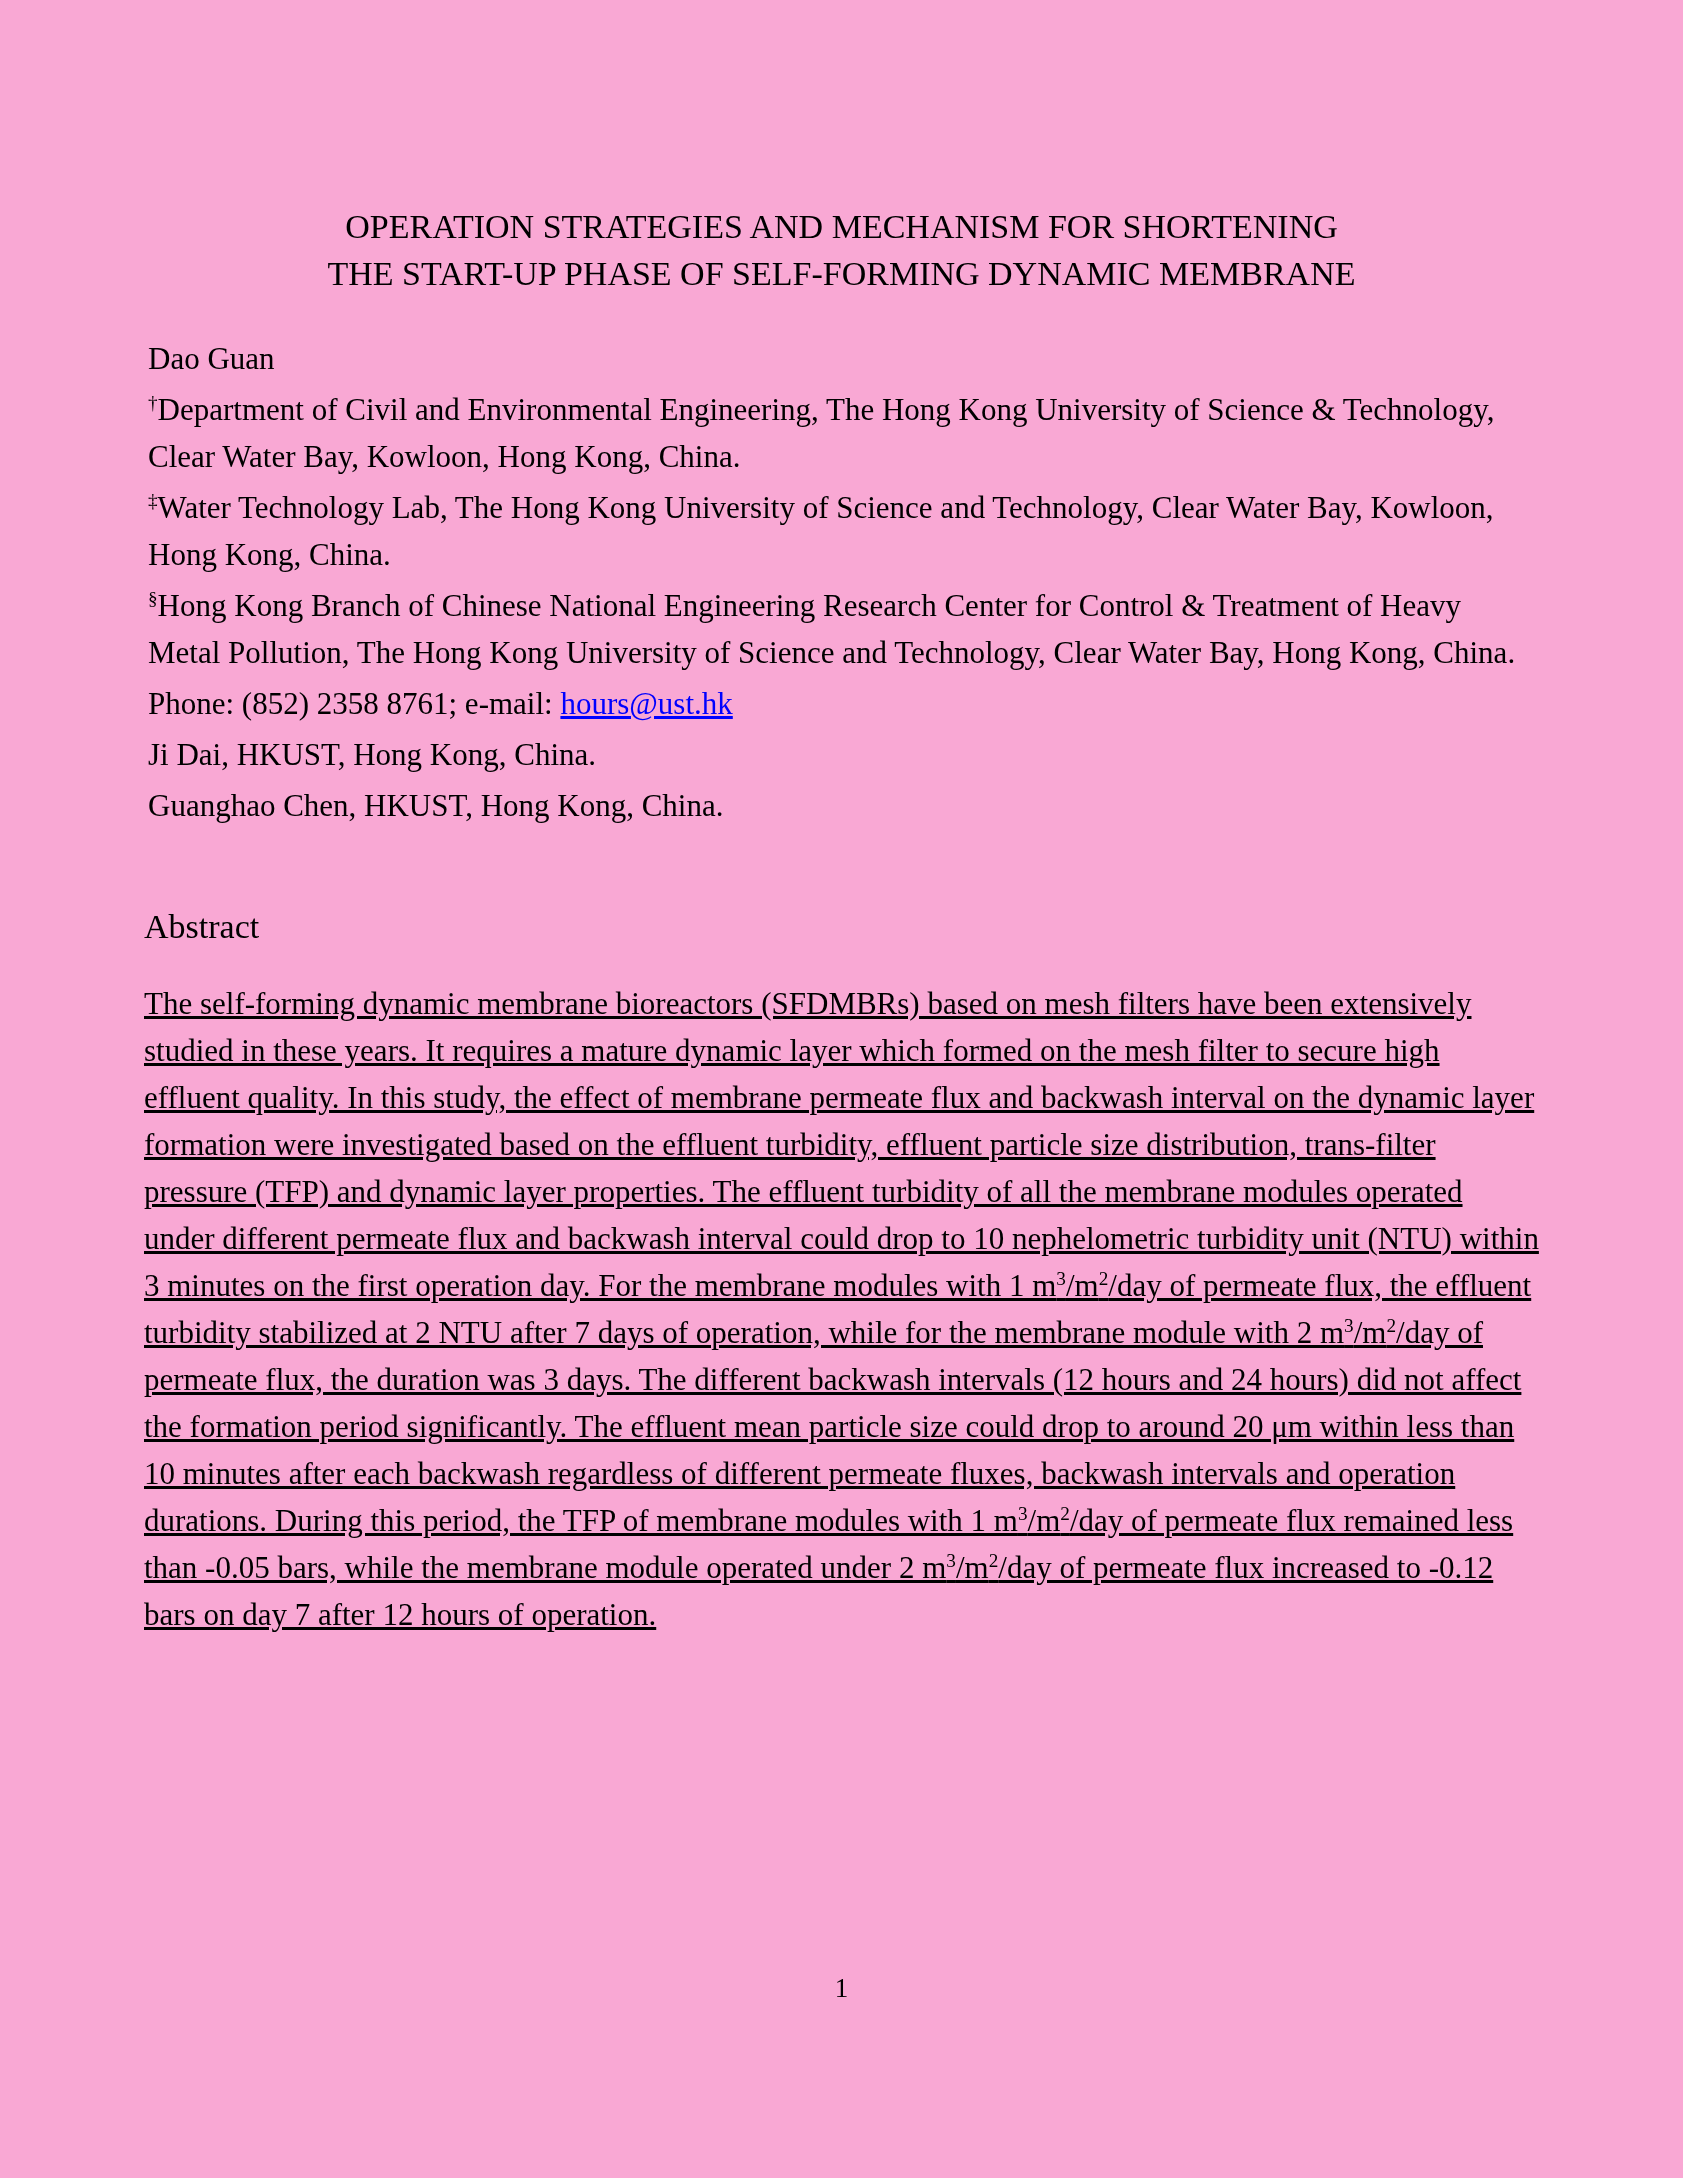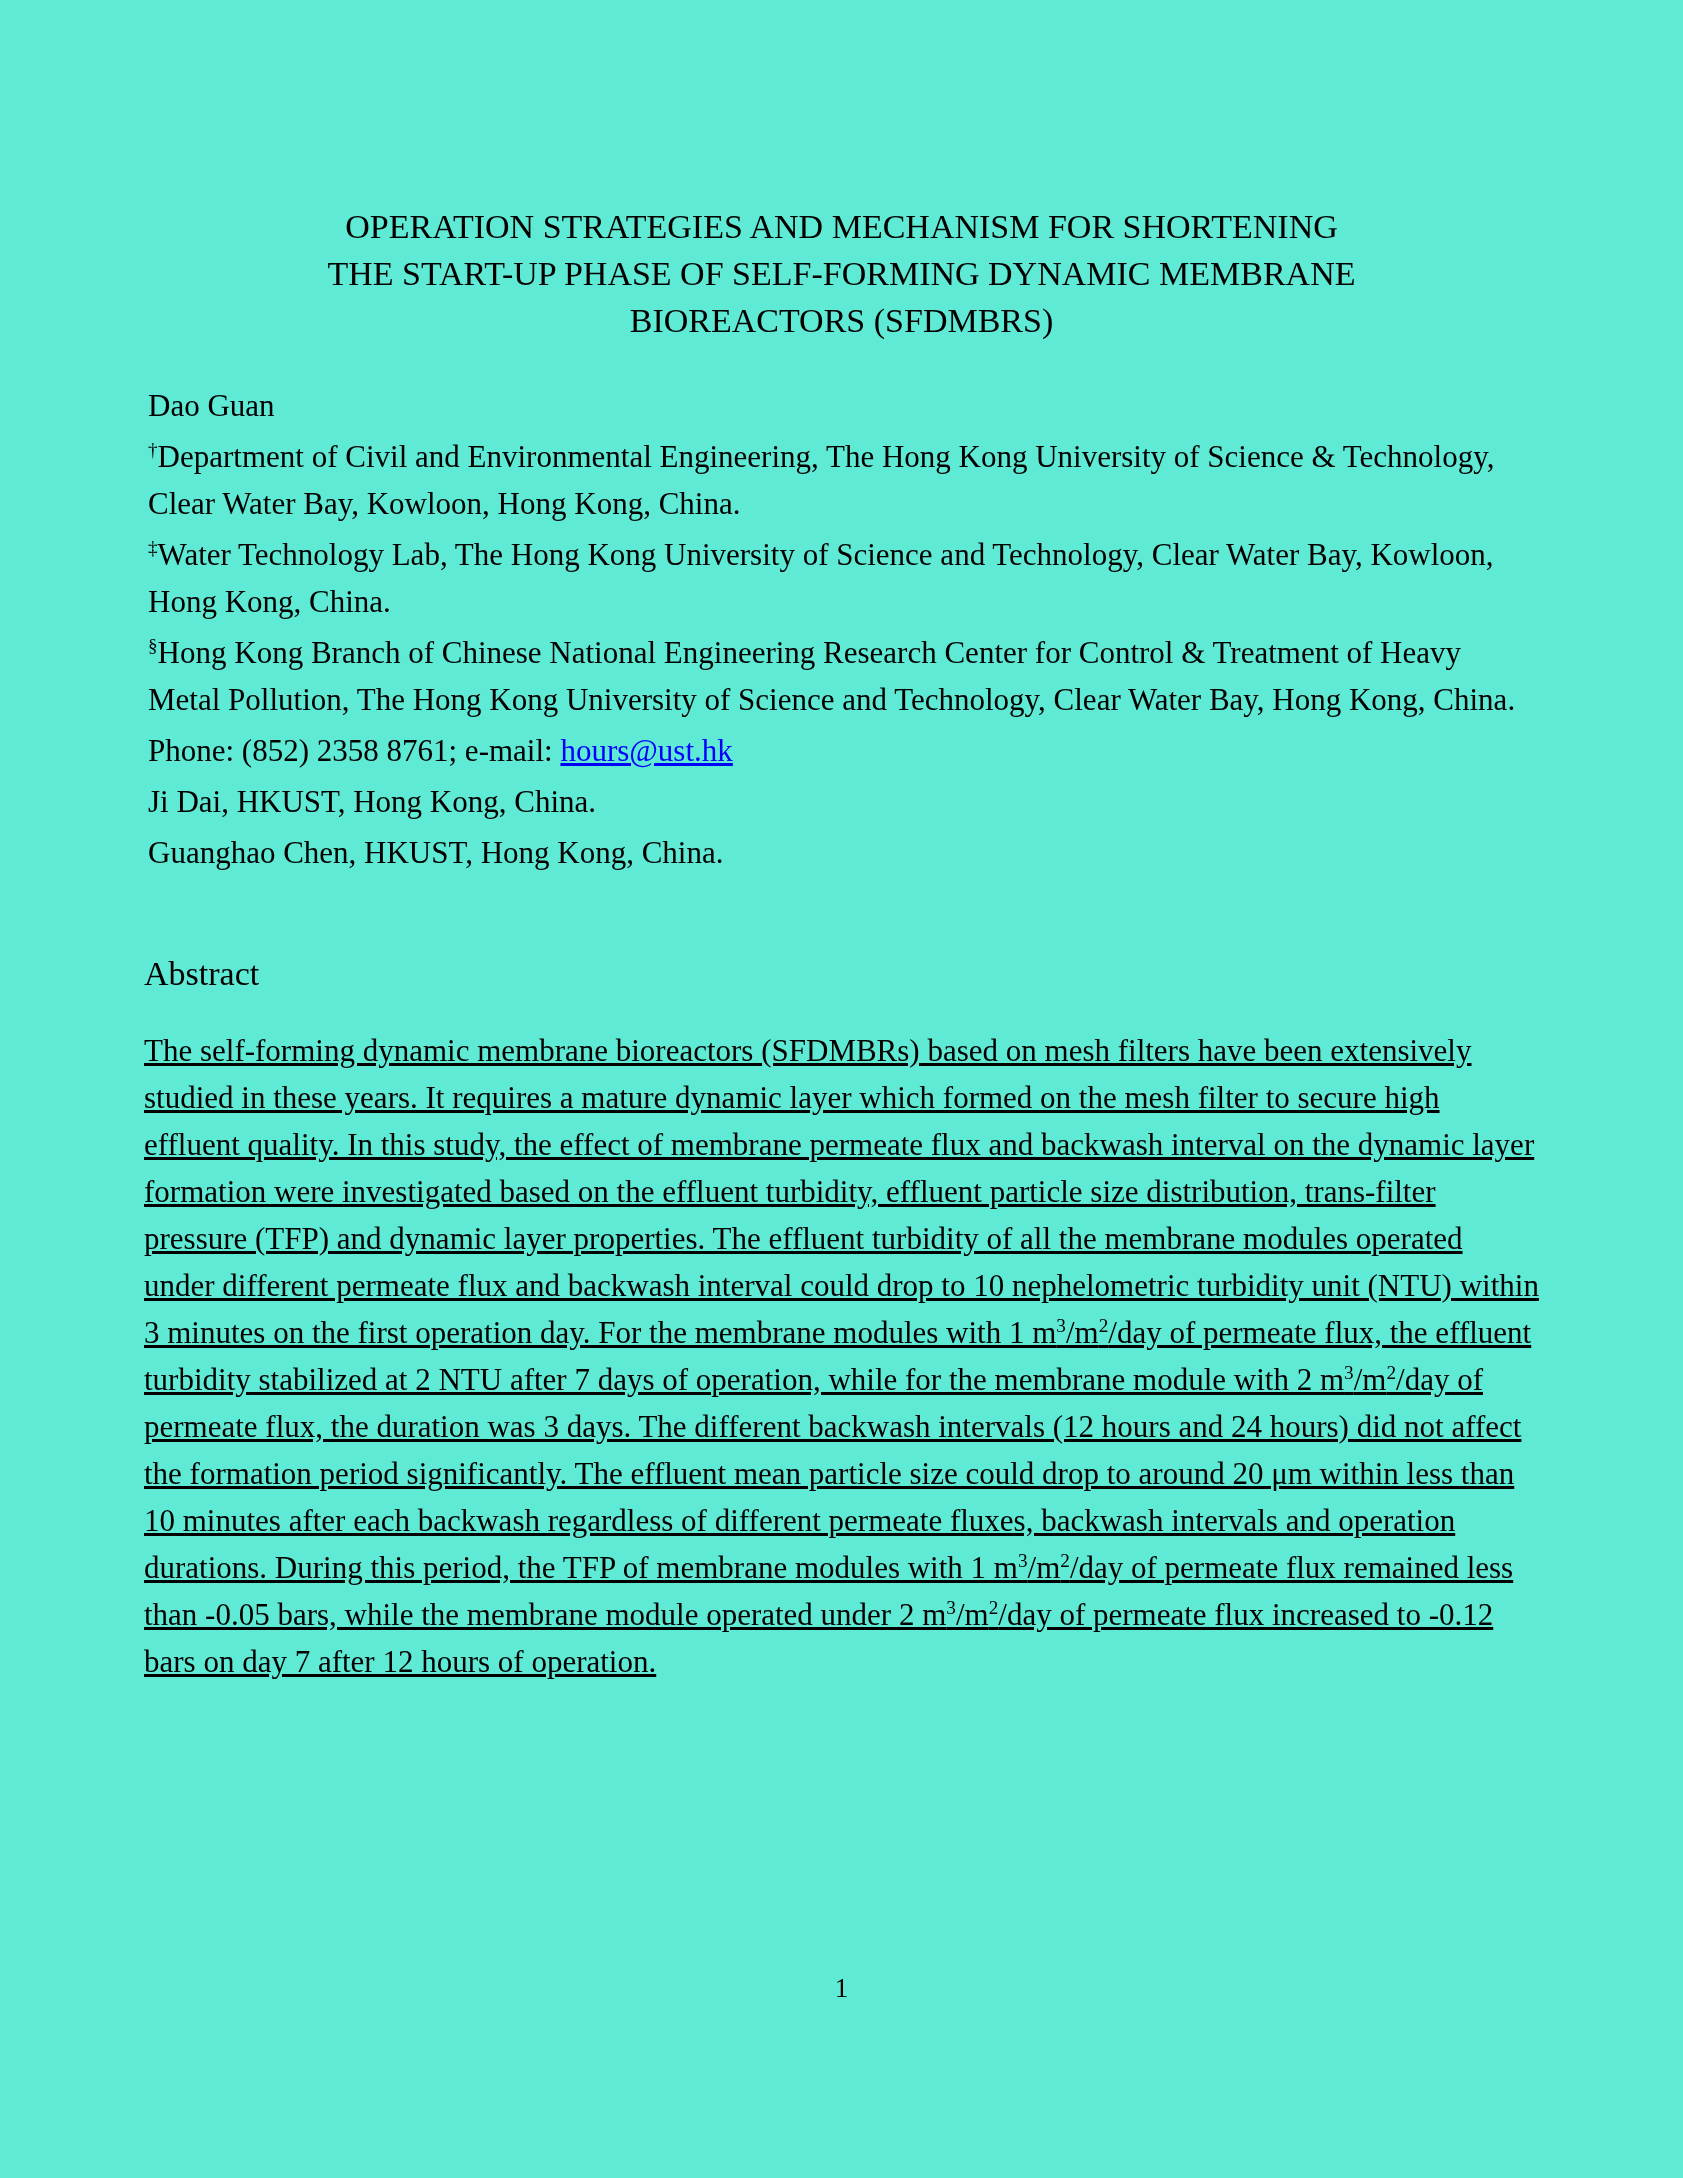--- a/index.html
+++ b/index.html
@@ -4,21 +4,21 @@
 <style>
   html, body {
     margin: 0;
     padding: 0;
     background: #ffffff;
   }
   .page {
     position: relative;
     width: 1683px;
     height: 2178px;
-    background: #5eead4;
+    background: #f9a8d4;
     color: #000000;
     font-family: "Liberation Serif", "DejaVu Serif", serif;
     box-sizing: border-box;
     padding: 203px 144px 0 144px;
     overflow: hidden;
   }
   .title-block {
     text-align: center;
     font-size: 34px;
     line-height: 47px;
@@ -70,21 +70,20 @@
   }
 </style>
 </head>
 <body>
 
 <div class="page">
 
   <header class="title-block">
     <div class="title-line">OPERATION STRATEGIES AND MECHANISM FOR SHORTENING</div>
     <div class="title-line">THE START-UP PHASE OF SELF-FORMING DYNAMIC MEMBRANE</div>
-    <div class="title-line">BIOREACTORS (SFDMBRS)</div>
   </header>
 
   <section class="authors">
     <p>Dao Guan</p>
 
     <p><sup class="marker">†</sup><span>Department of Civil and Environmental Engineering, The Hong Kong University of Science &amp; Technology, Clear Water Bay, Kowloon, Hong Kong, China.</span></p>
 
     <p><sup class="marker">‡</sup><span>Water Technology Lab, The Hong Kong University of Science and Technology, Clear Water Bay, Kowloon, Hong Kong, China.</span></p>
 
     <p><sup class="marker">§</sup><span>Hong Kong Branch of Chinese National Engineering Research Center for Control &amp; Treatment of Heavy Metal Pollution, The Hong Kong University of Science and Technology, Clear Water Bay, Hong Kong, China.</span></p>

